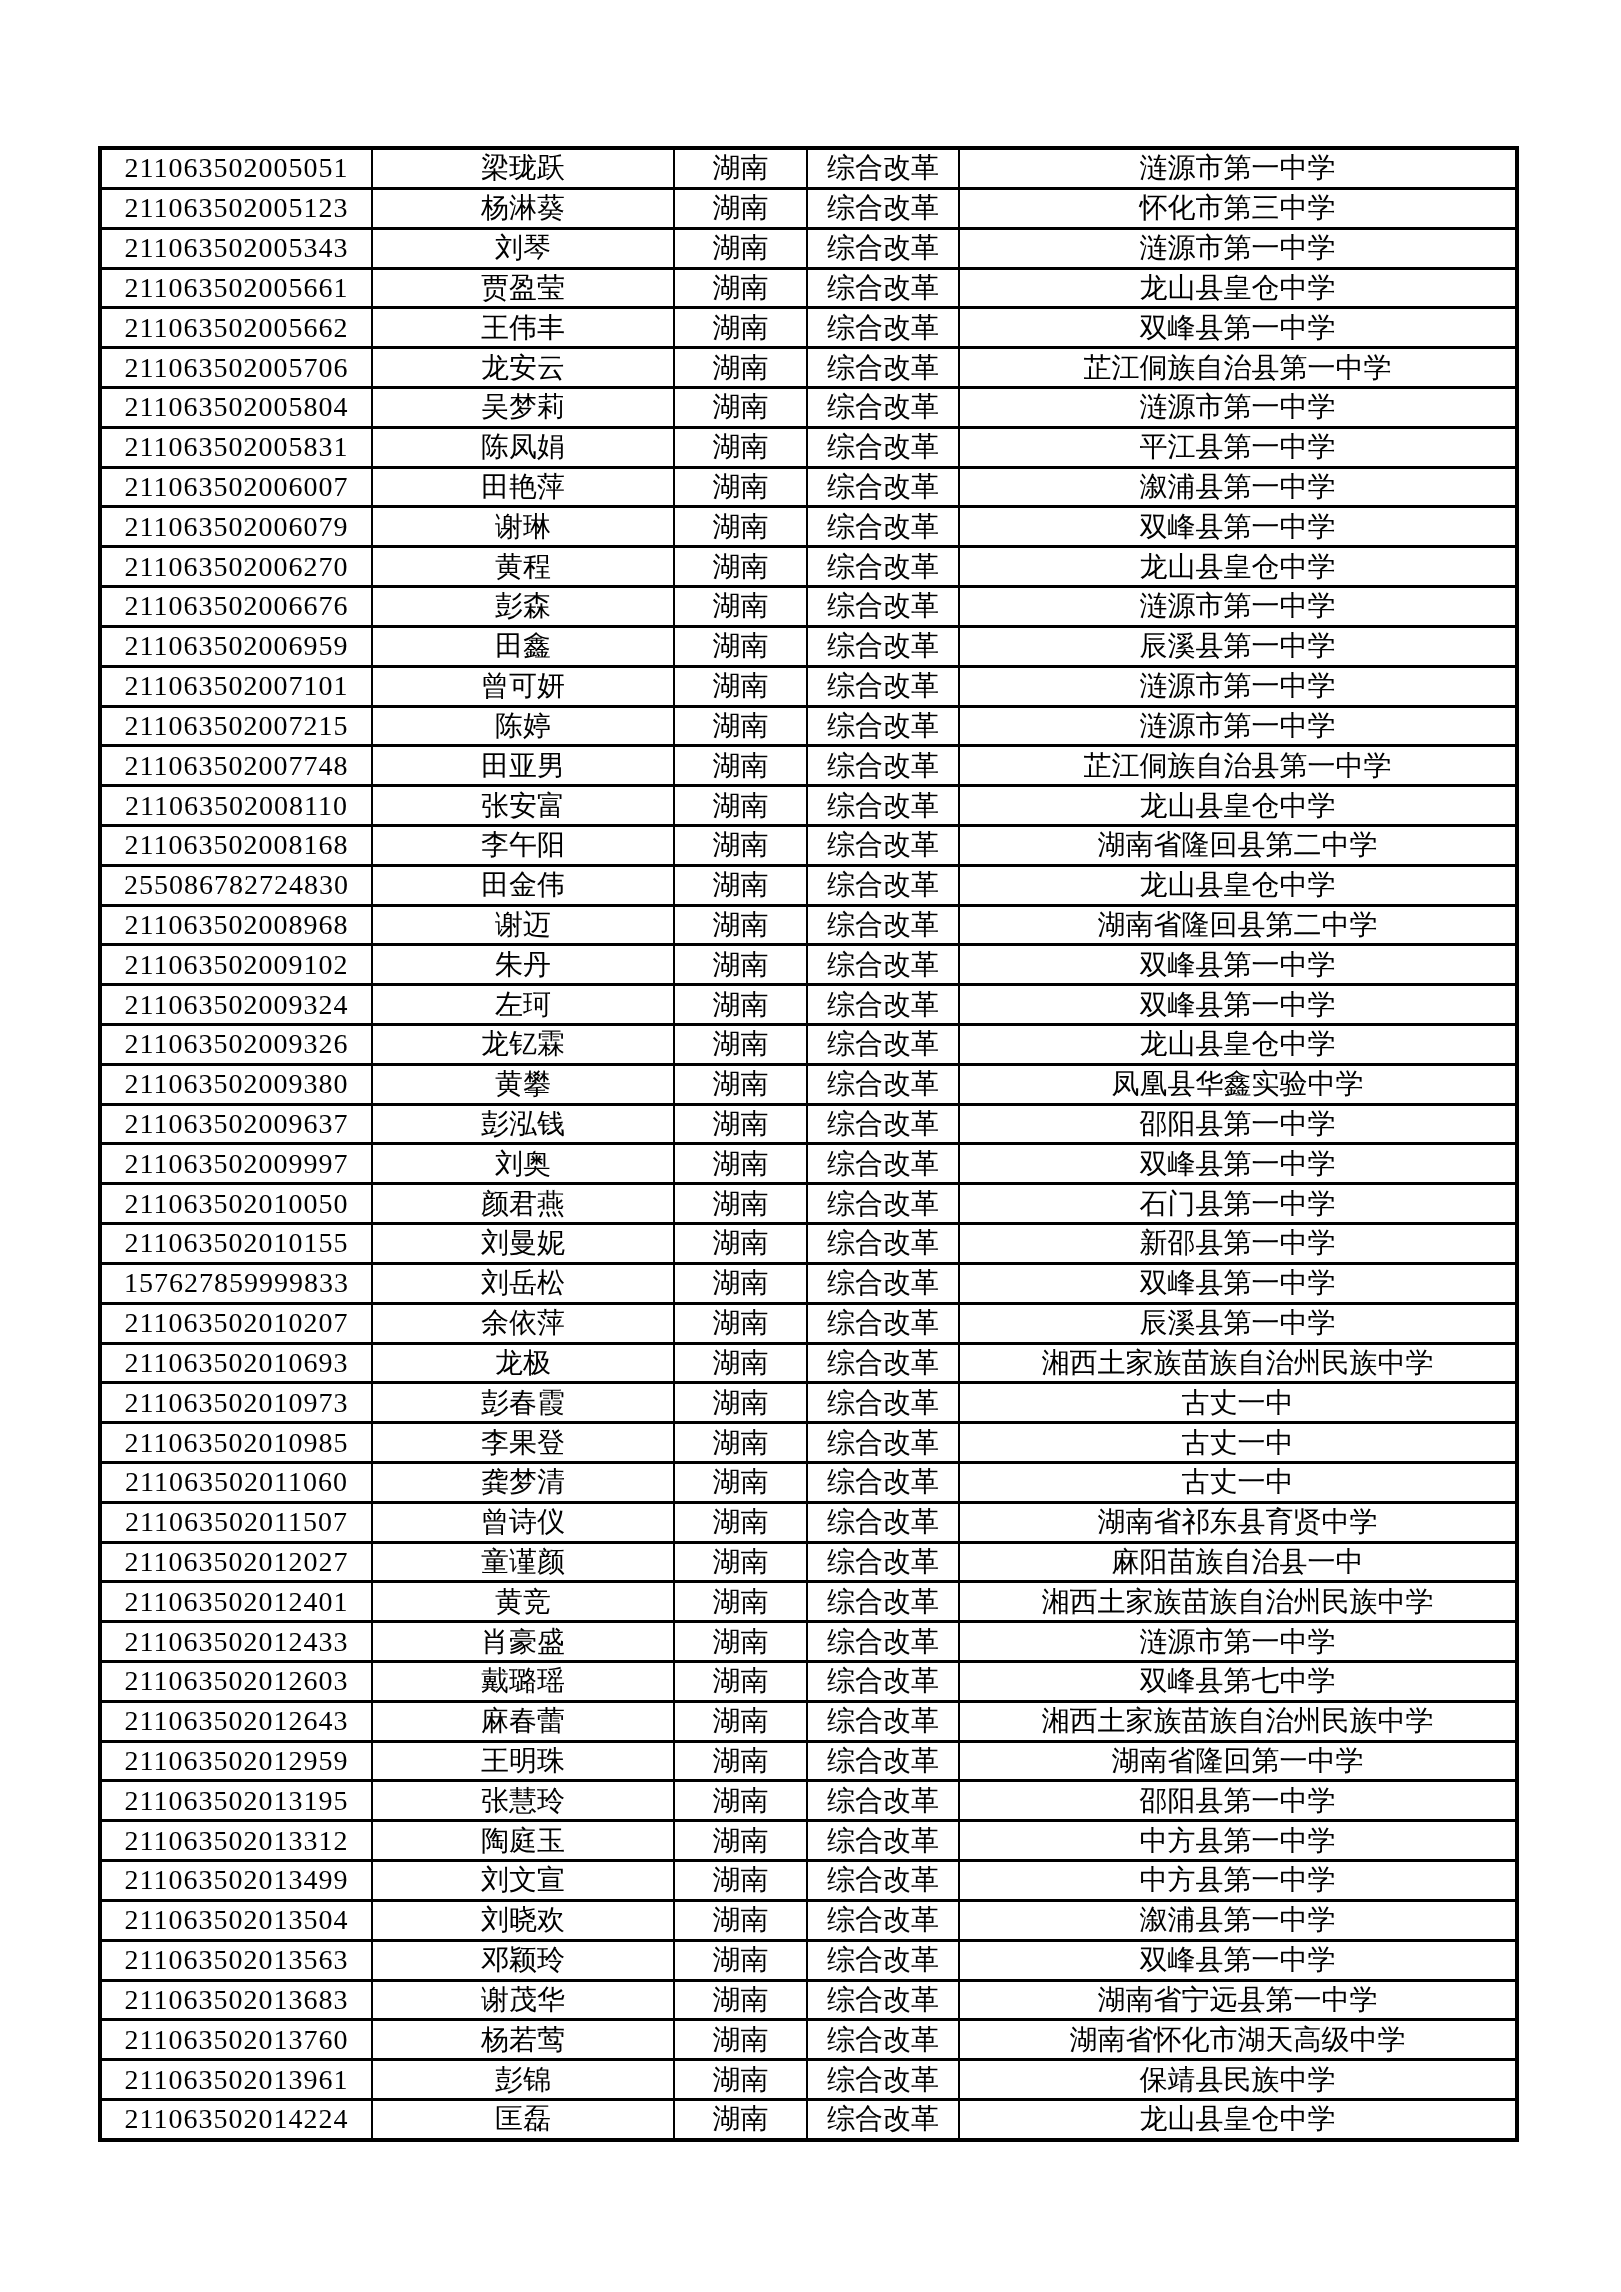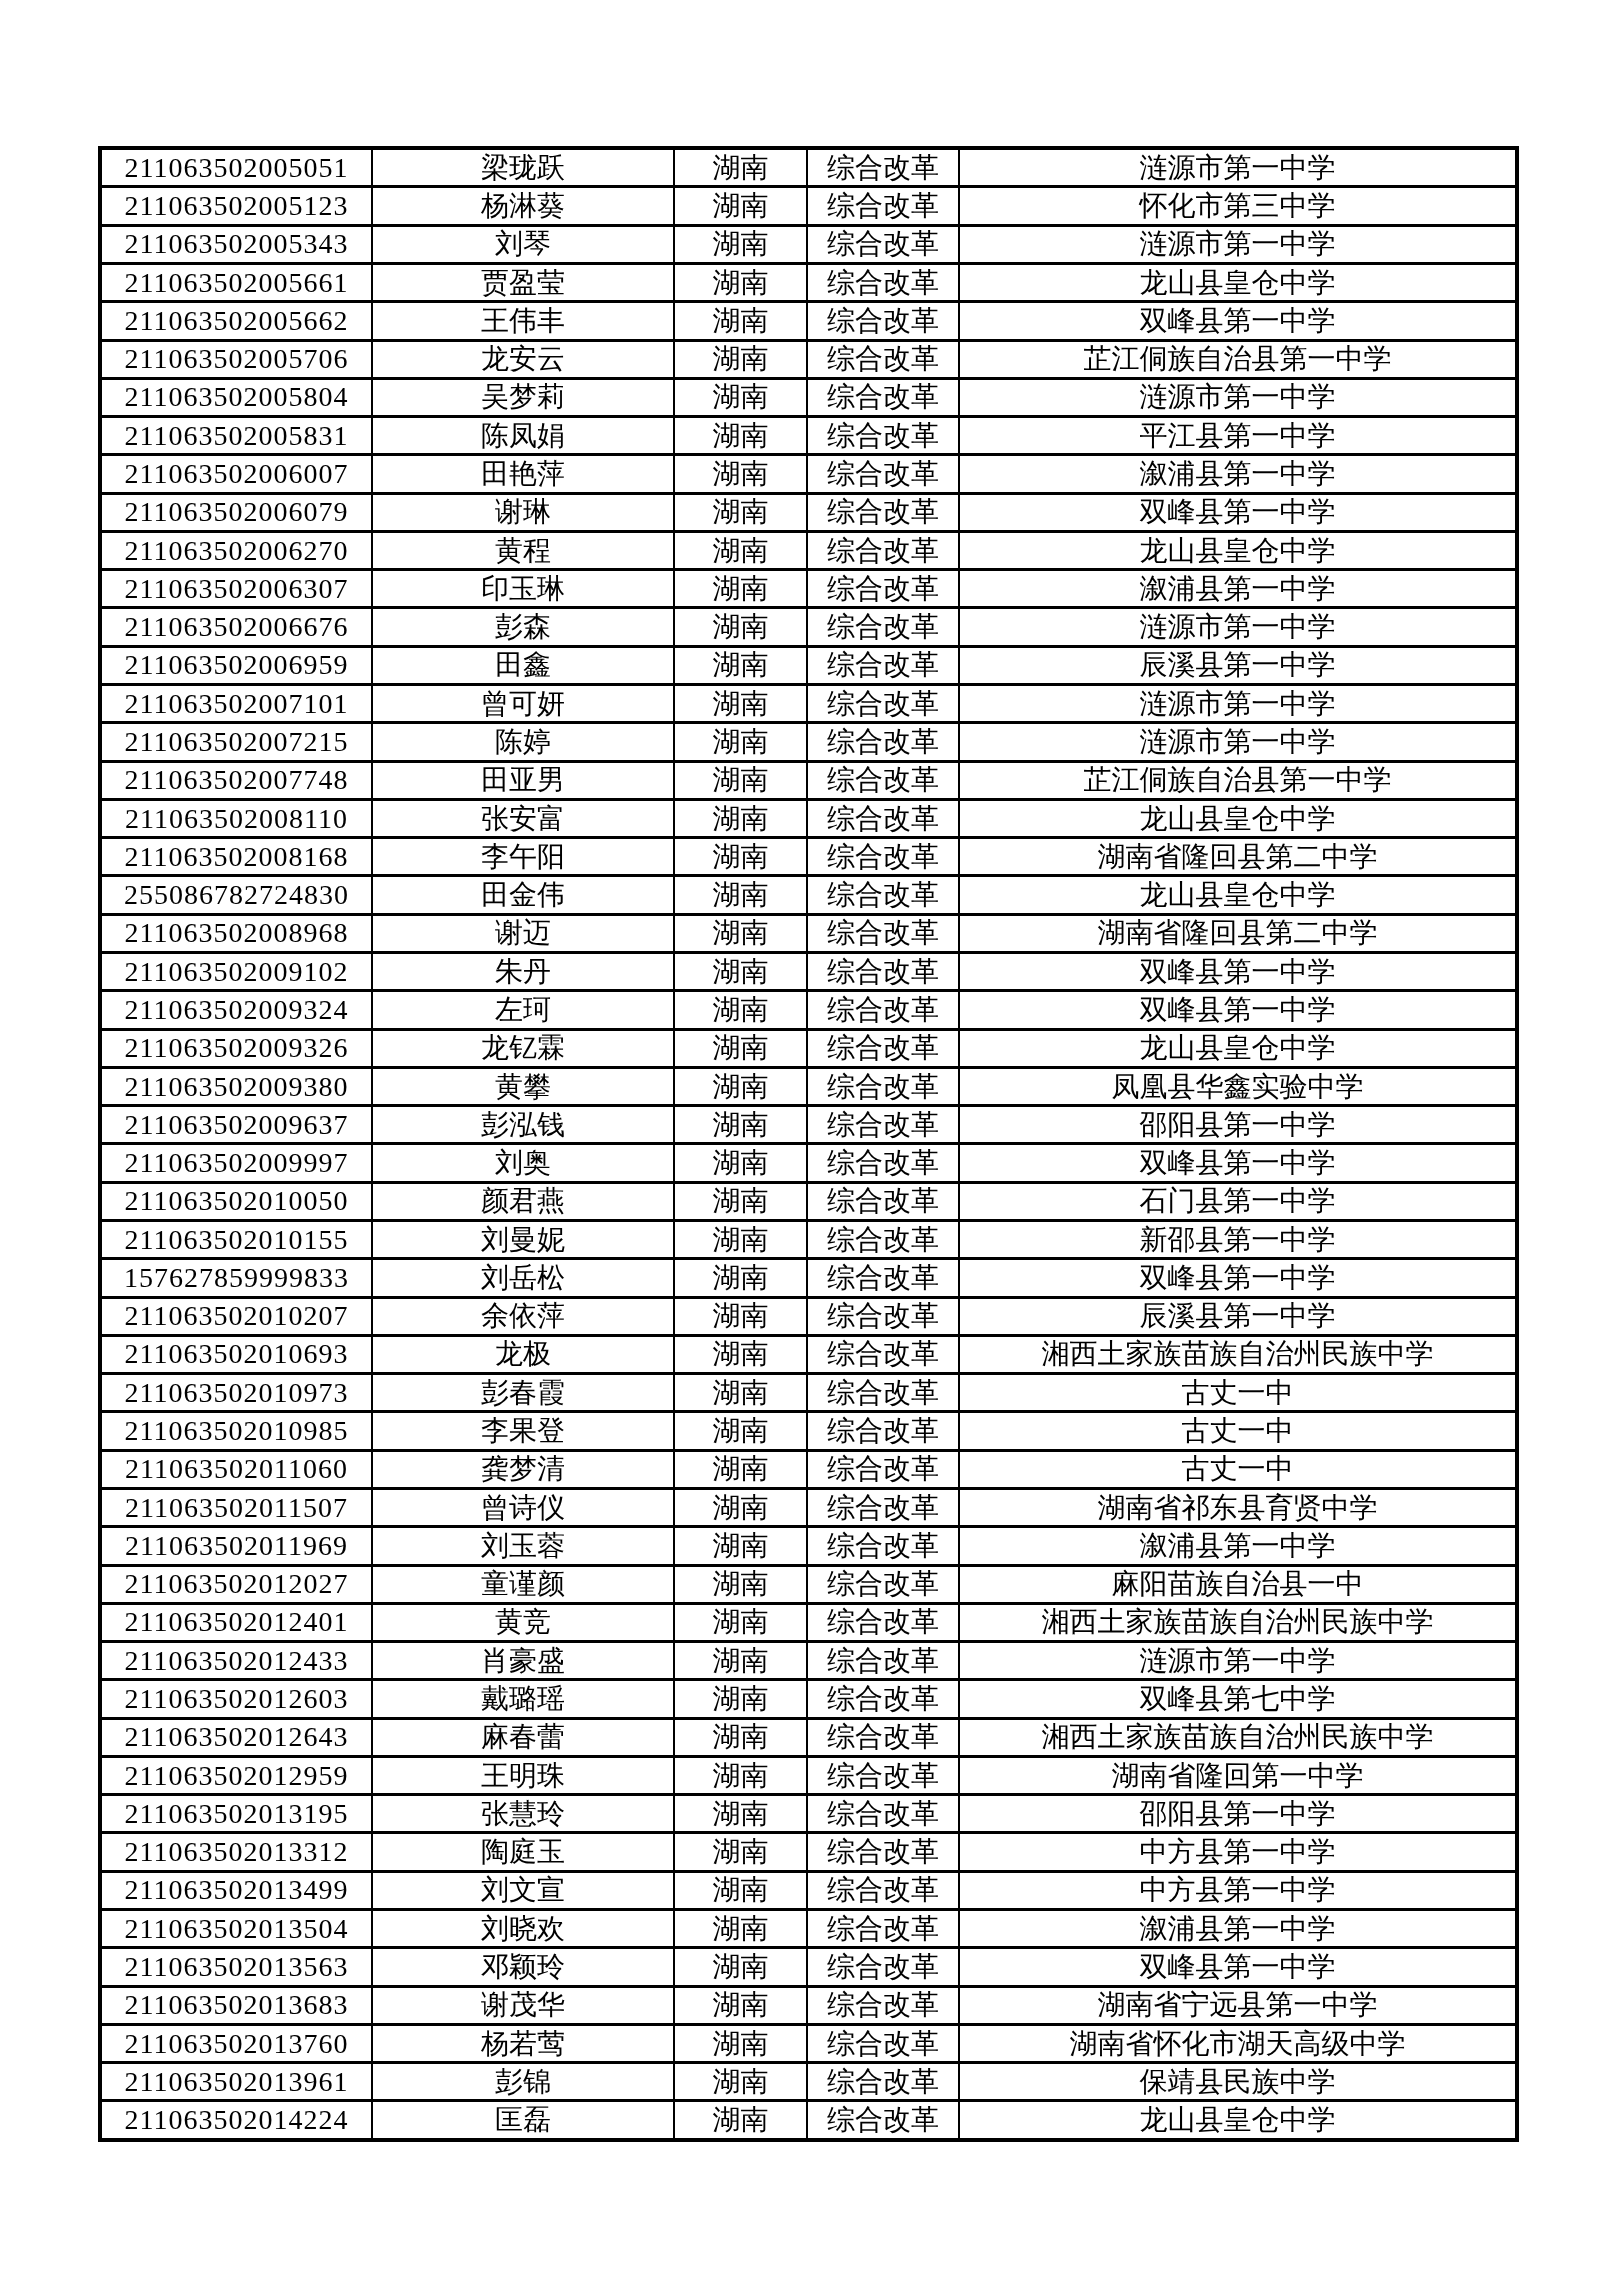--- a/index.html
+++ b/index.html
@@ -132,27 +132,20 @@
           <td class="col-school">双峰县第一中学</td>
         </tr>
         <tr>
           <td class="col-id">211063502006270</td>
           <td class="col-name">黄程</td>
           <td class="col-province">湖南</td>
           <td class="col-category">综合改革</td>
           <td class="col-school">龙山县皇仓中学</td>
         </tr>
         <tr>
-          <td class="col-id">211063502006307</td>
-          <td class="col-name">印玉琳</td>
-          <td class="col-province">湖南</td>
-          <td class="col-category">综合改革</td>
-          <td class="col-school">溆浦县第一中学</td>
-        </tr>
-        <tr>
           <td class="col-id">211063502006676</td>
           <td class="col-name">彭森</td>
           <td class="col-province">湖南</td>
           <td class="col-category">综合改革</td>
           <td class="col-school">涟源市第一中学</td>
         </tr>
         <tr>
           <td class="col-id">211063502006959</td>
           <td class="col-name">田鑫</td>
           <td class="col-province">湖南</td>
@@ -305,27 +298,20 @@
           <td class="col-province">湖南</td>
           <td class="col-category">综合改革</td>
           <td class="col-school">古丈一中</td>
         </tr>
         <tr>
           <td class="col-id">211063502011507</td>
           <td class="col-name">曾诗仪</td>
           <td class="col-province">湖南</td>
           <td class="col-category">综合改革</td>
           <td class="col-school">湖南省祁东县育贤中学</td>
-        </tr>
-        <tr>
-          <td class="col-id">211063502011969</td>
-          <td class="col-name">刘玉蓉</td>
-          <td class="col-province">湖南</td>
-          <td class="col-category">综合改革</td>
-          <td class="col-school">溆浦县第一中学</td>
         </tr>
         <tr>
           <td class="col-id">211063502012027</td>
           <td class="col-name">童谨颜</td>
           <td class="col-province">湖南</td>
           <td class="col-category">综合改革</td>
           <td class="col-school">麻阳苗族自治县一中</td>
         </tr>
         <tr>
           <td class="col-id">211063502012401</td>

